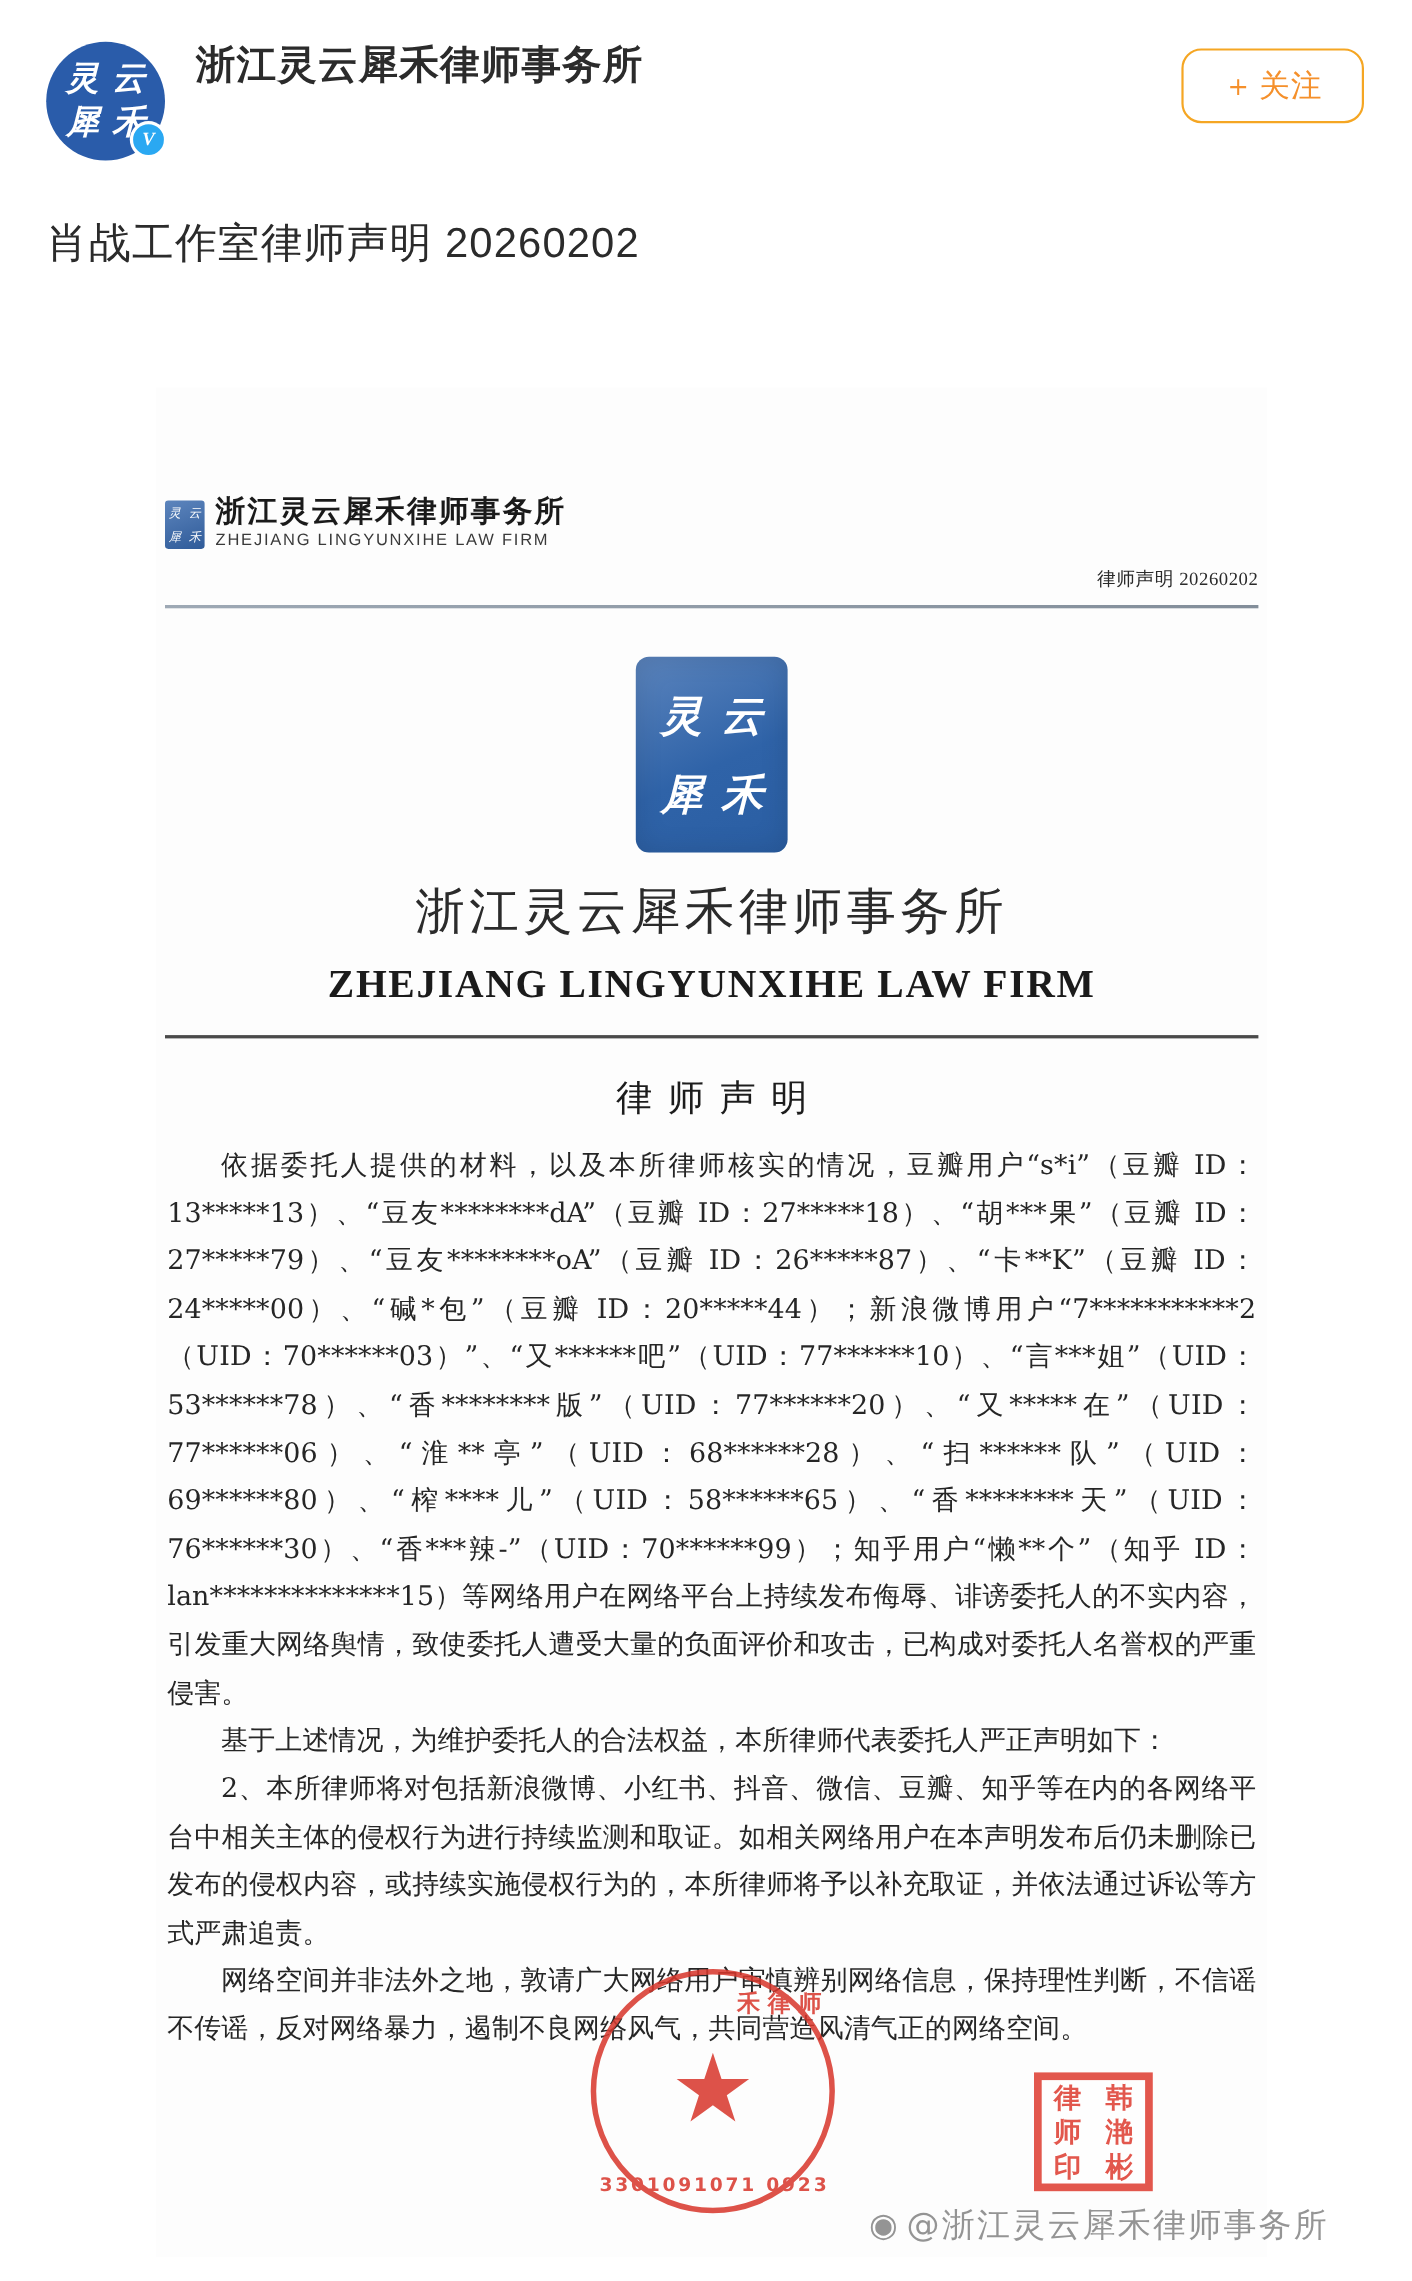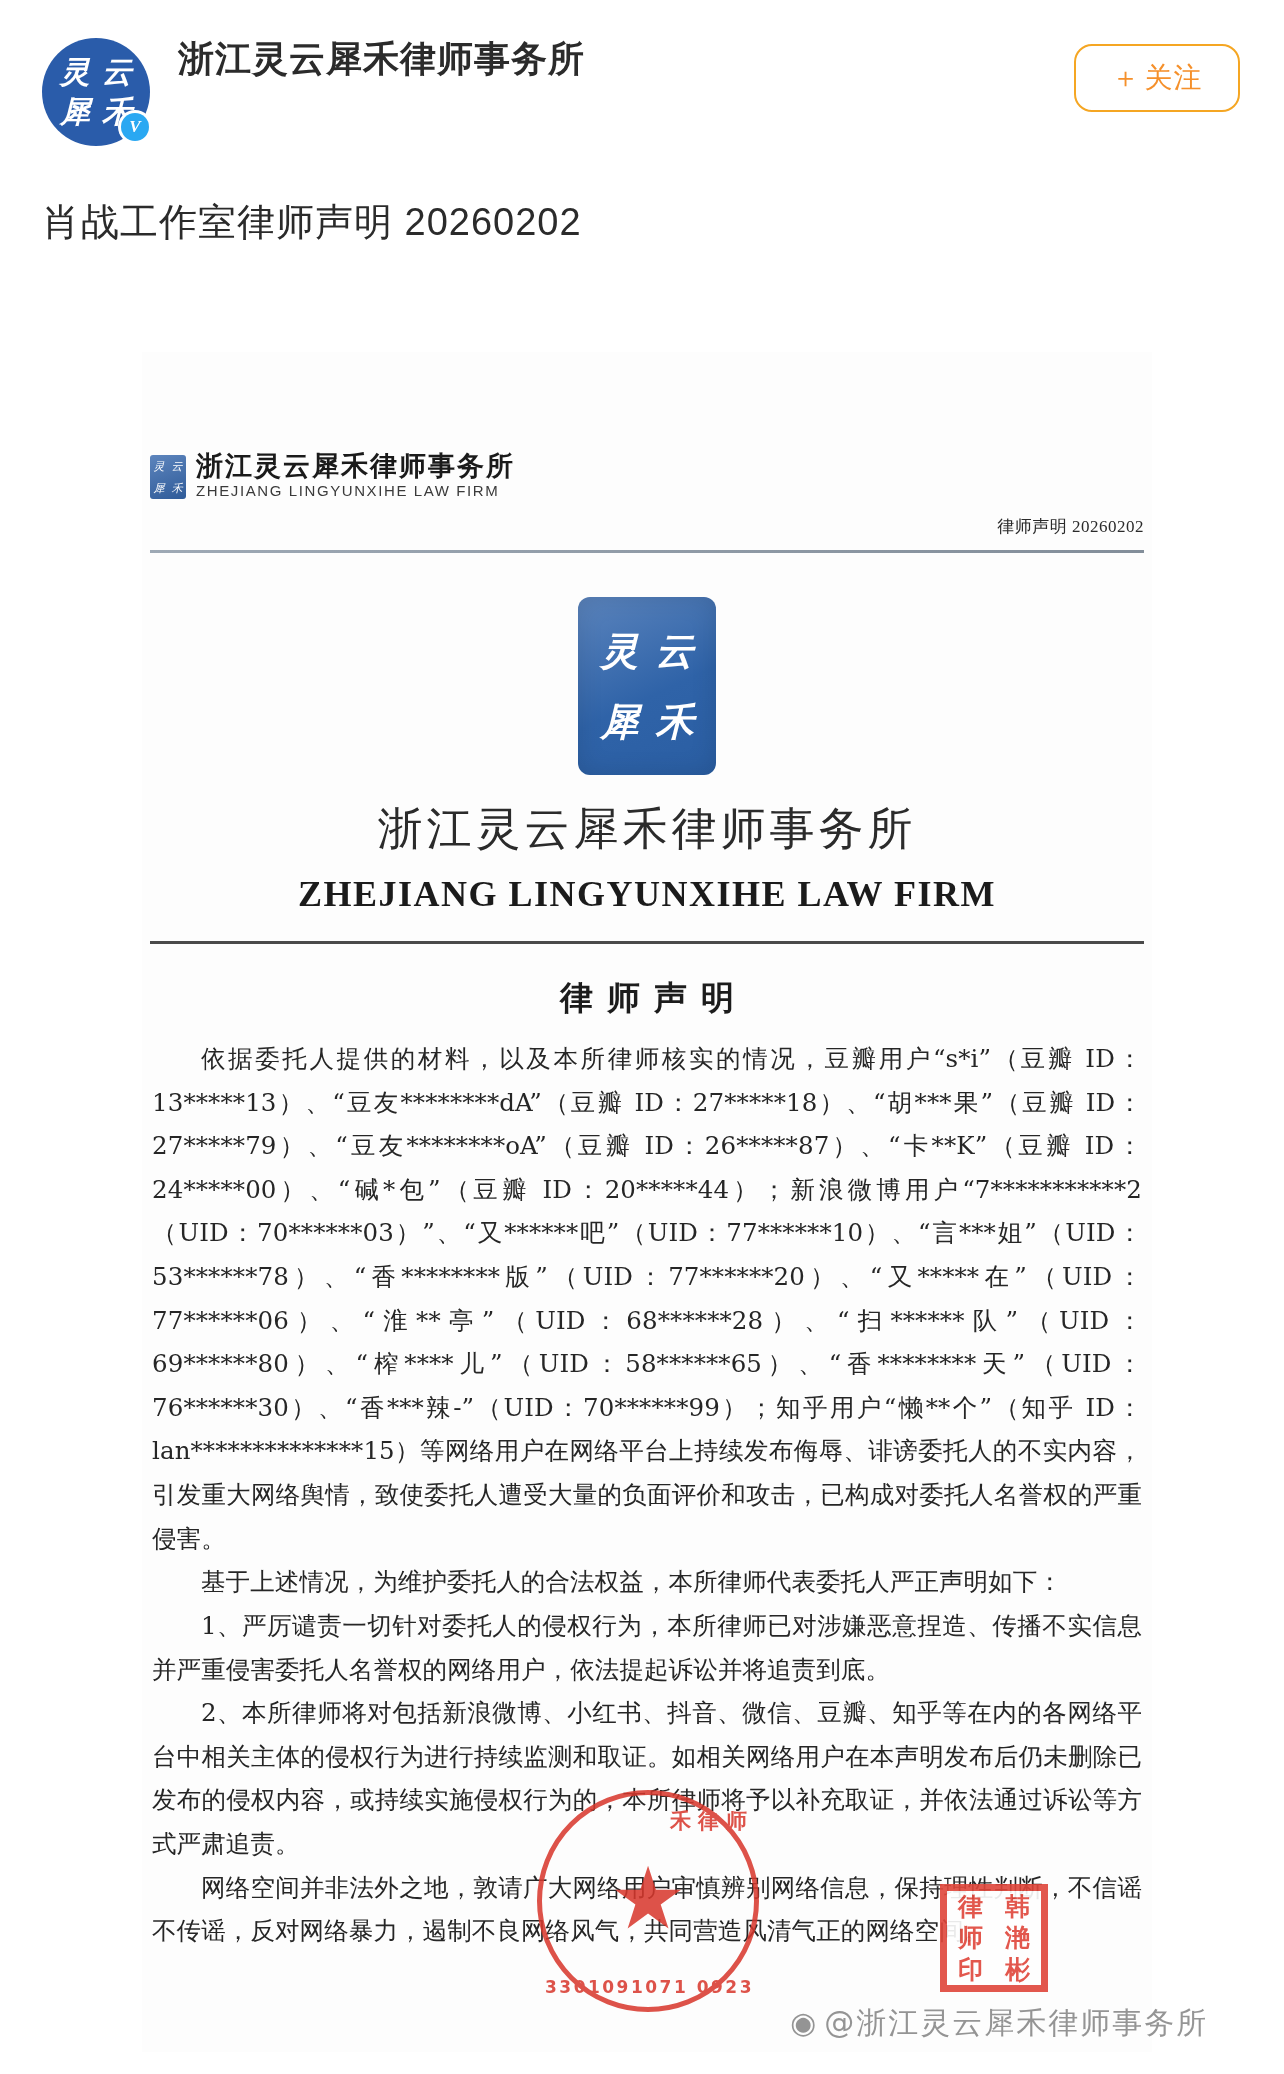--- a/index.html
+++ b/index.html
@@ -267,21 +267,21 @@
   .doc-rule-2 {
     margin: 26px 8px 0 8px;
     height: 3px;
     background: #4a4a4a;
   }
 
   
   .stmt-title {
     text-align: center;
     font-size: 33px;
-    font-weight: bold;
+    font-weight: normal;
     letter-spacing: 14px;
     margin-top: 32px;
     color: #1c1c1c;
     font-family: "DejaVu Sans", "Liberation Sans", sans-serif;
     text-indent: 14px;
   }
 
   
   .stmt-body {
     margin-top: 16px;
@@ -441,21 +441,20 @@
       <div class="brand-en">ZHEJIANG LINGYUNXIHE LAW FIRM</div>
     </div>
 
     <div class="doc-rule-2"></div>
 
     <div class="stmt-title">律师声明</div>
 
     <div class="stmt-body">
       <p>依据委托人提供的材料，以及本所律师核实的情况，豆瓣用户“s*i”（豆瓣 ID：13*****13）、“豆友********dA”（豆瓣 ID：27*****18）、“胡***果”（豆瓣 ID：27*****79）、“豆友********oA”（豆瓣 ID：26*****87）、“卡**K”（豆瓣 ID：24*****00）、“碱*包”（豆瓣 ID：20*****44）；新浪微博用户“7***********2（UID：70******03）”、“又******吧”（UID：77******10）、“言***姐”（UID：53******78）、“香********版”（UID：77******20）、“又*****在”（UID：77******06）、“淮**亭”（UID：68******28）、“扫******队”（UID：69******80）、“榨****儿”（UID：58******65）、“香********天”（UID：76******30）、“香***辣-”（UID：70******99）；知乎用户“懒**个”（知乎 ID：lan**************15）等网络用户在网络平台上持续发布侮辱、诽谤委托人的不实内容，引发重大网络舆情，致使委托人遭受大量的负面评价和攻击，已构成对委托人名誉权的严重侵害。</p>
       <p>基于上述情况，为维护委托人的合法权益，本所律师代表委托人严正声明如下：</p>
-      <p>1、严厉谴责一切针对委托人的侵权行为，本所律师已对涉嫌恶意捏造、传播不实信息并严重侵害委托人名誉权的网络用户，依法提起诉讼并将追责到底。</p>
       <p>2、本所律师将对包括新浪微博、小红书、抖音、微信、豆瓣、知乎等在内的各网络平台中相关主体的侵权行为进行持续监测和取证。如相关网络用户在本声明发布后仍未删除已发布的侵权内容，或持续实施侵权行为的，本所律师将予以补充取证，并依法通过诉讼等方式严肃追责。</p>
       <p>网络空间并非法外之地，敦请广大网络用户审慎辨别网络信息，保持理性判断，不信谣不传谣，反对网络暴力，遏制不良网络风气，共同营造风清气正的网络空间。</p>
     </div>
 
     <div class="seal-round">
       <div class="seal-text-top">禾律师</div>
       <div class="seal-star">★</div>
       <div class="seal-text-bottom">3301091071 0923</div>
     </div>
 

